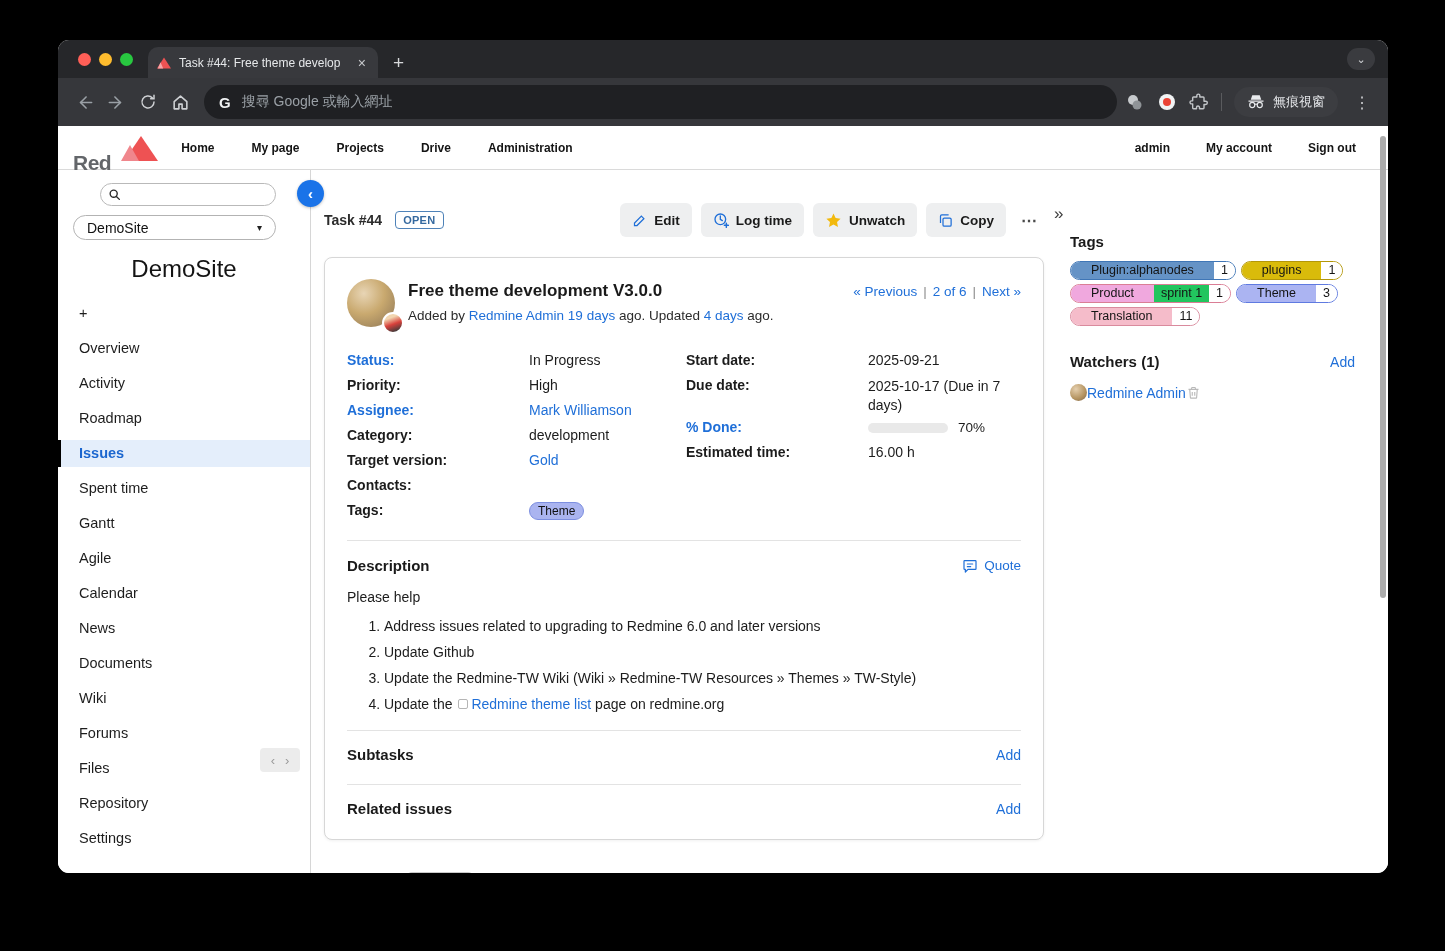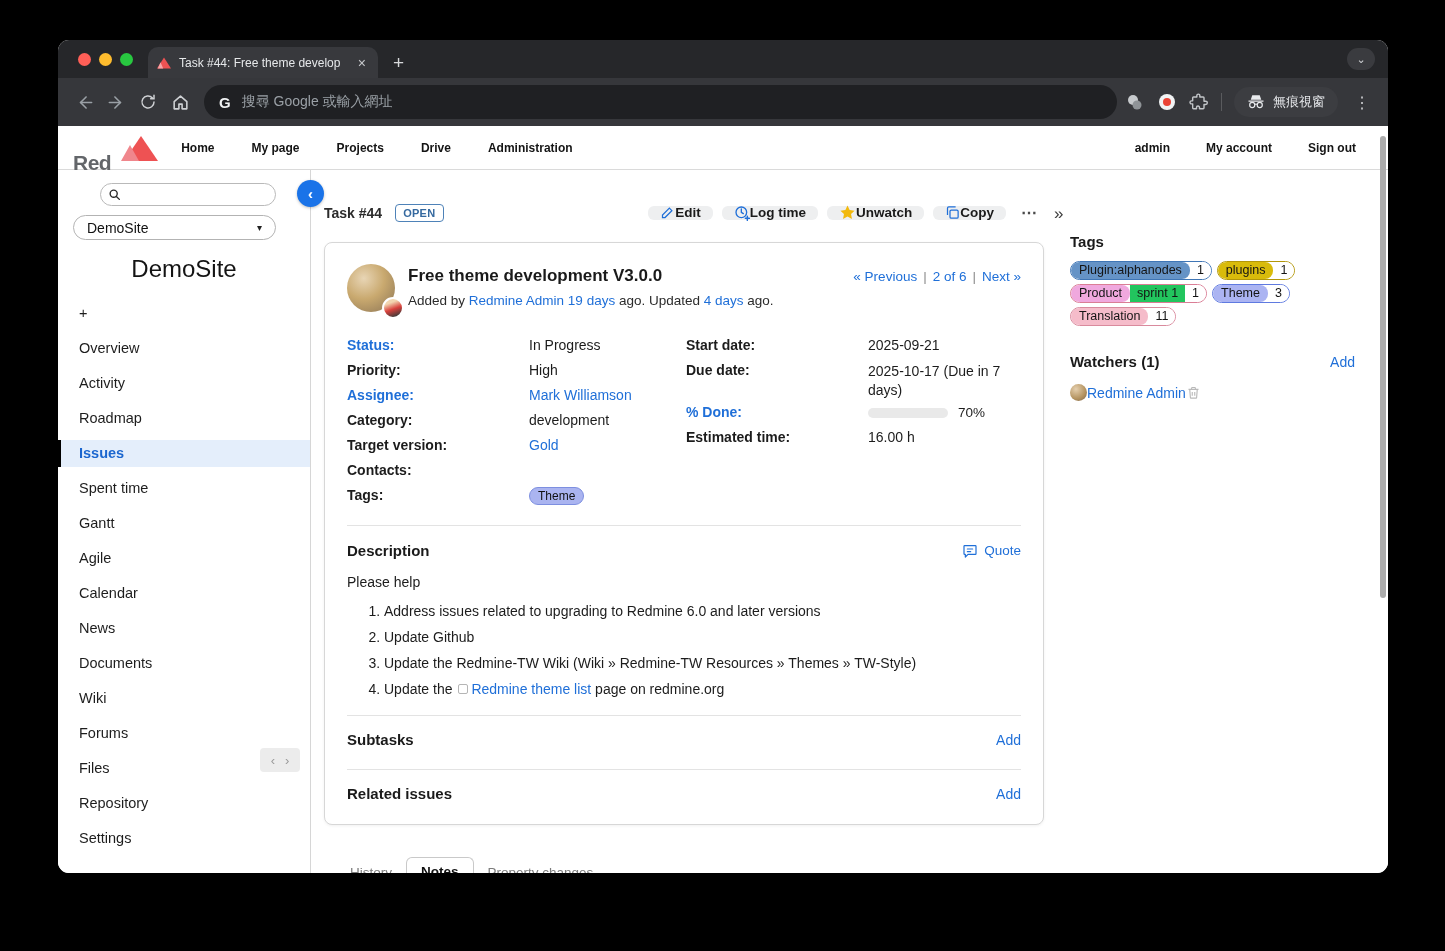--- a/index.html
+++ b/index.html
@@ -69,22 +69,22 @@
     color:#fff; display:flex; align-items:center; justify-content:center; font-size:15px; font-weight:bold; z-index:6; box-shadow:0 1px 3px rgba(0,0,0,.25); }
 
   
   .main { flex:1; display:flex; overflow:hidden; }
   .content-col { width:733px; flex:none; padding-left:13px; }
   .task-header { margin-top:33px; display:flex; align-items:center; }
   .page-title { font-size:14px; font-weight:bold; color:#2c2c2c; }
   .open-badge { margin-left:13px; border:1.5px solid #4e82b8; color:#35699f; font-size:11px; font-weight:bold;
     padding:2px 7px; border-radius:4px; letter-spacing:0.3px; }
   .task-actions { margin-left:auto; display:flex; align-items:center; gap:9px; }
-  .action-btn { height:14px; background:#eeeff0; border:none; border-radius:6px; display:flex; align-items:center;
-    gap:0; padding:0 12px; font-size:13.5px; font-weight:bold; color:#1a1a1a; font-family:inherit; }
+  .action-btn { height:34px; background:#eeeff0; border:none; border-radius:6px; display:flex; align-items:center;
+    gap:7px; padding:0 12px; font-size:13.5px; font-weight:bold; color:#1a1a1a; font-family:inherit; }
   .more-btn { color:#4a4a4a; font-size:16px; font-weight:bold; padding:0 6px; letter-spacing:1px; }
 
   .issue-card { margin-top:20px; border:1px solid #d7d7d7; border-radius:8px; background:#fff;
     box-shadow:0 1px 3px rgba(0,0,0,.06); padding:21px 22px 18px; width:720px; }
   .card-top { display:flex; gap:13px; }
   .avatar-wrap { width:48px; height:48px; position:relative; flex:none; }
   .avatar-big { width:48px; height:48px; border-radius:50%; background:radial-gradient(circle at 35% 30%, #e8d5b5 0%, #c9a96f 45%, #8a7354 100%); }
   .avatar-small { position:absolute; right:-9px; bottom:-7px; width:22px; height:22px; border-radius:50%; border:2px solid #fff;
     background:linear-gradient(160deg,#f2d6b0 25%, #d8413c 55%, #3a3a3a 90%); }
   .card-top-main { flex:1; padding-top:2px; }
@@ -127,21 +127,21 @@
   .btab { font-size:13.5px; color:#7c7c7c; padding:6px 14px 7px; text-decoration:none; position:relative; bottom:-1px; }
   .btab.active { color:#111; font-weight:bold; background:#fff; border:1px solid #c9c9c9; border-bottom:1px solid #fff; border-radius:6px 6px 0 0; }
 
   
   .side-panel { flex:1; position:relative; padding:34px 33px 0 10px; }
   .panel-collapse { color:#3c3c3c; font-size:17px; }
   .panel-inner { padding-left:16px; }
   .tags-title { font-size:15px; font-weight:bold; color:#1a1a1a; margin-top:9px; }
   .tag-cloud { margin-top:11px; display:flex; flex-wrap:wrap; gap:4px 5px; max-width:290px; }
   .tagp { display:inline-flex; border:1px solid; border-radius:10px; overflow:hidden; font-size:12.5px; height:19px; line-height:17px; color:#141414; background:#fff; }
-  .tagp .seg { padding:0 8px;border-radius:8px; }
+  .tagp .seg { padding:0 20px; }
   .tagp .sub { padding:0 7px; background:#22c55e; }
   .tagp .cnt { padding:0 7px; background:#fff; }
   .tagp.t-alphanodes { border-color:#3f76b6; } .tagp.t-alphanodes .seg.main { background:#6593c6; }
   .tagp.t-plugins { border-color:#b39709; } .tagp.t-plugins .seg.main { background:#d9bb0b; }
   .tagp.t-product { border-color:#da7d95; } .tagp.t-product .seg.main { background:#f0a8de; }
   .tagp.t-theme { border-color:#5f7ae0; } .tagp.t-theme .seg.main { background:#abb4f2; }
   .tagp.t-translation { border-color:#d98a9d; } .tagp.t-translation .seg.main { background:#f5bcca; }
 
   .watchers-head { margin-top:27px; display:flex; justify-content:space-between; align-items:center; max-width:290px; }
   .watcher-row { margin-top:14px; display:flex; align-items:center; gap:0; font-size:14px; }

